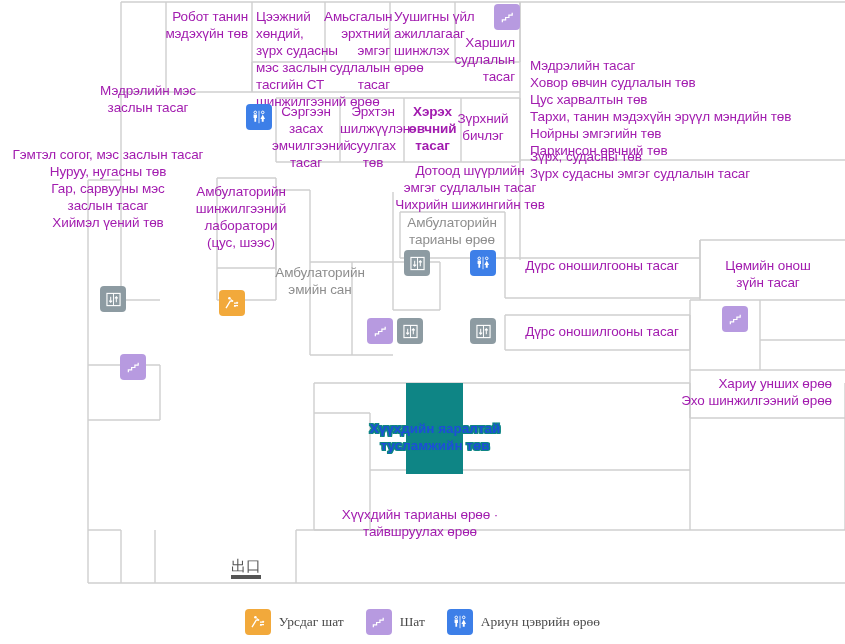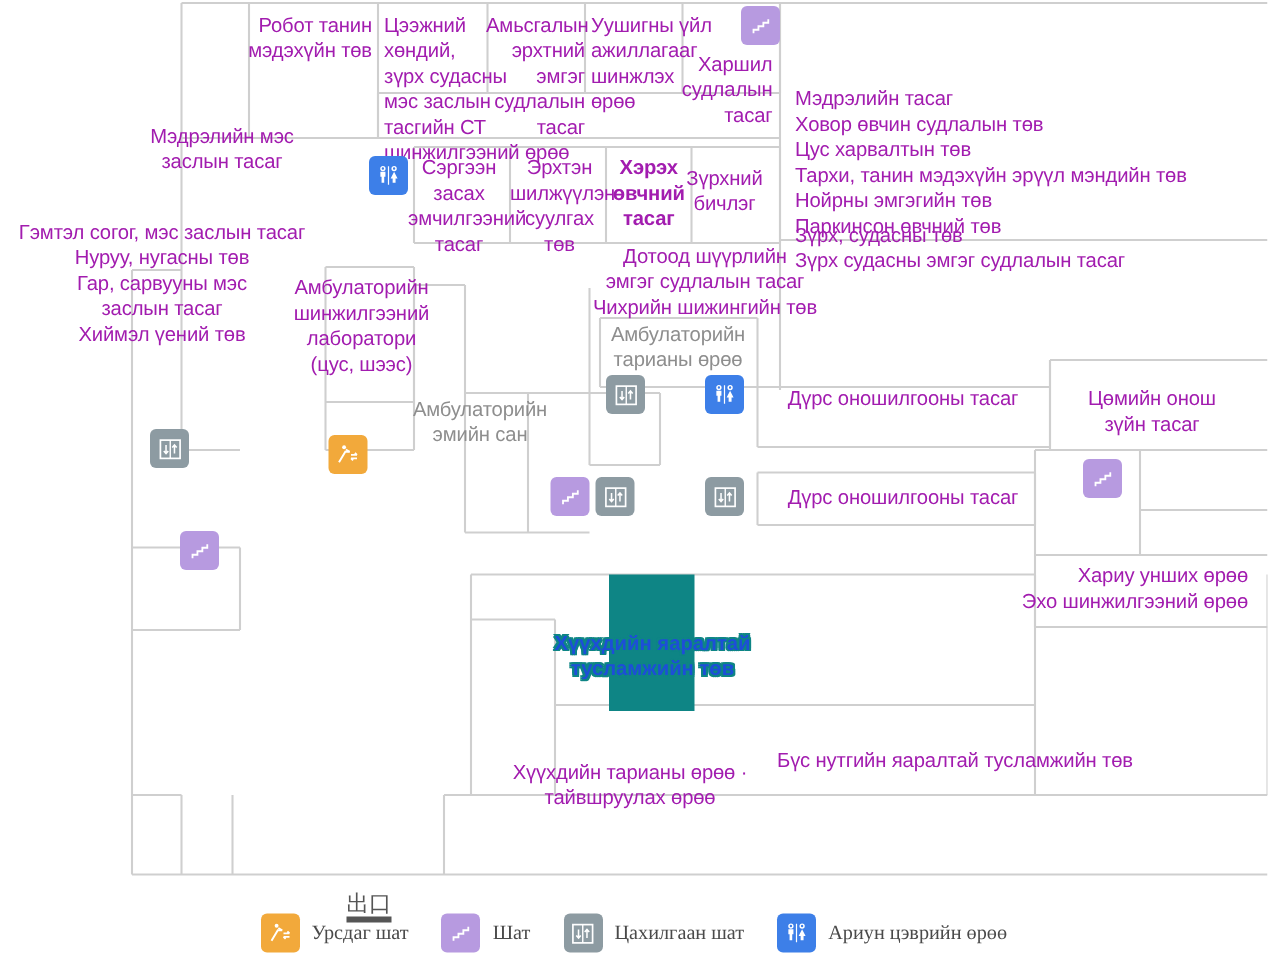--- a/index.html
+++ b/index.html
@@ -78,21 +78,20 @@
   .ic-elevator  { background: #8d9ba2; }
   .ic-toilet    { background: #3d7fe8; }
 
   .exit-sign {
     position: absolute;
     text-align: center;
     font-family: "DejaVu Sans", sans-serif;
     font-size: 15px;
     color: #555555;
     line-height: 16px;
-    margin-top: 36px;
   }
   .exit-underline {
     width: 30px;
     height: 4px;
     background: #555555;
     margin: 1px auto 0 auto;
   }
 
   #legend {
     position: absolute;
@@ -319,21 +318,20 @@
 
   <div class="room-label tc" style="left:706px; top:257px; width:124px;">Цөмийн онош
 зүйн тасаг</div>
 
   <div class="room-label ta" style="left:630px; top:375px; width:202px;">Хариу унших өрөө
 Эхо шинжилгээний өрөө</div>
 
   <div class="room-label tc" style="left:325px; top:506px; width:190px;">Хүүхдийн тарианы өрөө ·
 тайвшруулах өрөө</div>
 
-  <div class="room-label tl" style="left:518px; top:498px; width:300px;">Бүс нутгийн яаралтай тусламжийн төв</div>
 
   <div class="facility-icon ic-elevator" style="left:100px; top:286px;">
     <svg width="15" height="15" viewBox="0 0 16 16">
       <rect x="1" y="1.5" width="14" height="13" fill="none" stroke="#ffffff" stroke-width="1.2"></rect>
       <line x1="8" y1="1.5" x2="8" y2="14.5" stroke="#ffffff" stroke-width="1"></line>
       <path d="M5,5 L5,11 M3.4,9.2 L5,11 L6.6,9.2" fill="none" stroke="#ffffff" stroke-width="1.1"></path>
       <path d="M11,11 L11,5 M9.4,6.8 L11,5 L12.6,6.8" fill="none" stroke="#ffffff" stroke-width="1.1"></path>
     </svg>
   </div>
 
@@ -440,31 +438,20 @@
 
   <div class="legend-item">
     <span class="legend-icon" style="background:#b79ae0;">
       <svg width="15" height="15" viewBox="0 0 16 16">
         <path d="M2.5,13 L2.5,10.5 L6,10.5 L6,8 L9.5,8 L9.5,5.5 L13,5.5 L13,3" fill="none" stroke="#ffffff" stroke-width="1.3"></path>
       </svg>
     </span>
     <span class="legend-text">Шат</span>
   </div>
 
-  <div class="legend-item">
-    <span class="legend-icon" style="background:#8d9ba2;">
-      <svg width="15" height="15" viewBox="0 0 16 16">
-        <rect x="1" y="1.5" width="14" height="13" fill="none" stroke="#ffffff" stroke-width="1.2"></rect>
-        <line x1="8" y1="1.5" x2="8" y2="14.5" stroke="#ffffff" stroke-width="1"></line>
-        <path d="M5,5 L5,11 M3.4,9.2 L5,11 L6.6,9.2" fill="none" stroke="#ffffff" stroke-width="1.1"></path>
-        <path d="M11,11 L11,5 M9.4,6.8 L11,5 L12.6,6.8" fill="none" stroke="#ffffff" stroke-width="1.1"></path>
-      </svg>
-    </span>
-    <span class="legend-text">Цахилгаан шат</span>
-  </div>
 
   <div class="legend-item">
     <span class="legend-icon" style="background:#3d7fe8;">
       <svg width="16" height="16" viewBox="0 0 18 18">
         <line x1="9" y1="2" x2="9" y2="16" stroke="#ffffff" stroke-width="0.9"></line>
         <circle cx="4.8" cy="3.8" r="1.45" fill="none" stroke="#ffffff" stroke-width="1.1"></circle>
         <path d="M2.9,6.2 L6.7,6.2 L6.7,10 L5.8,10 L5.8,14.4 L3.8,14.4 L3.8,10 L2.9,10 Z" fill="#ffffff"></path>
         <circle cx="13.2" cy="3.8" r="1.45" fill="none" stroke="#ffffff" stroke-width="1.1"></circle>
         <path d="M13.2,6.1 L10.6,11.2 L12.1,11.2 L12.1,14.4 L14.3,14.4 L14.3,11.2 L15.8,11.2 Z" fill="#ffffff"></path>
       </svg>

